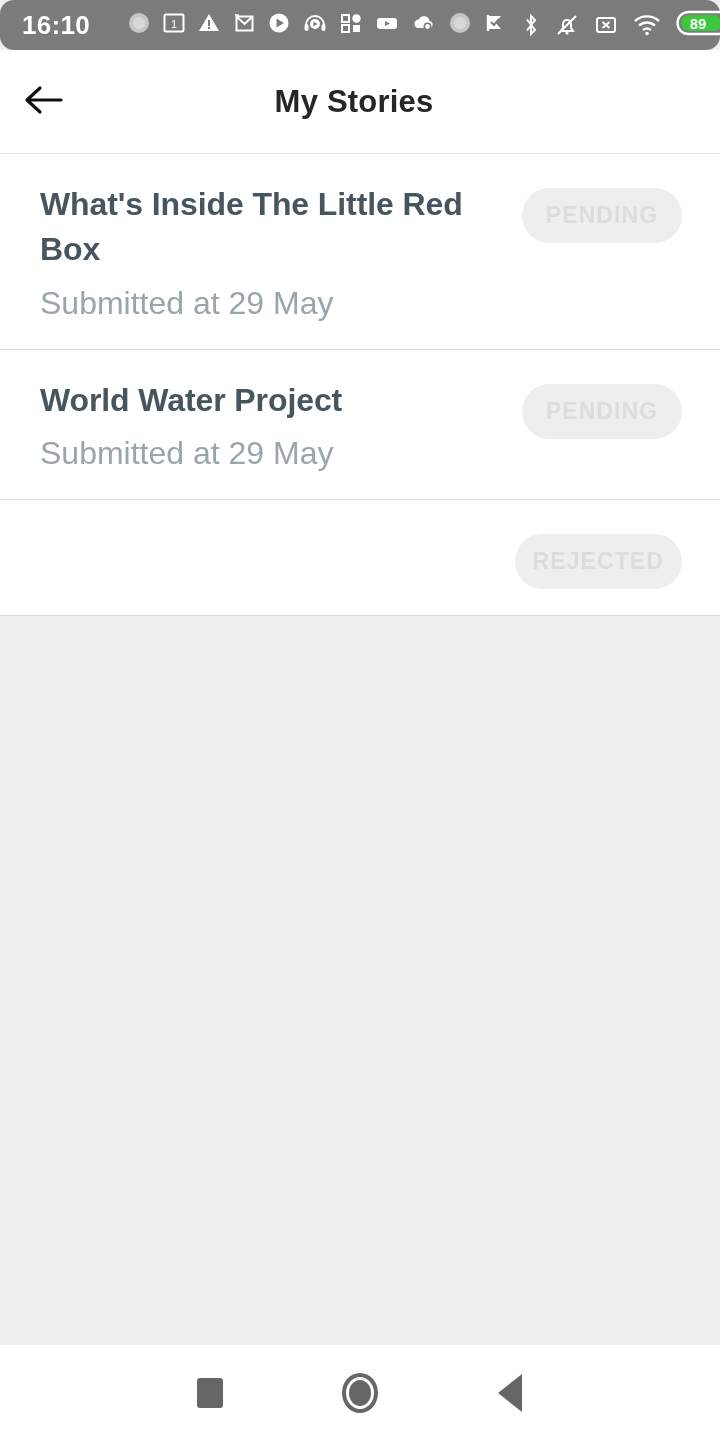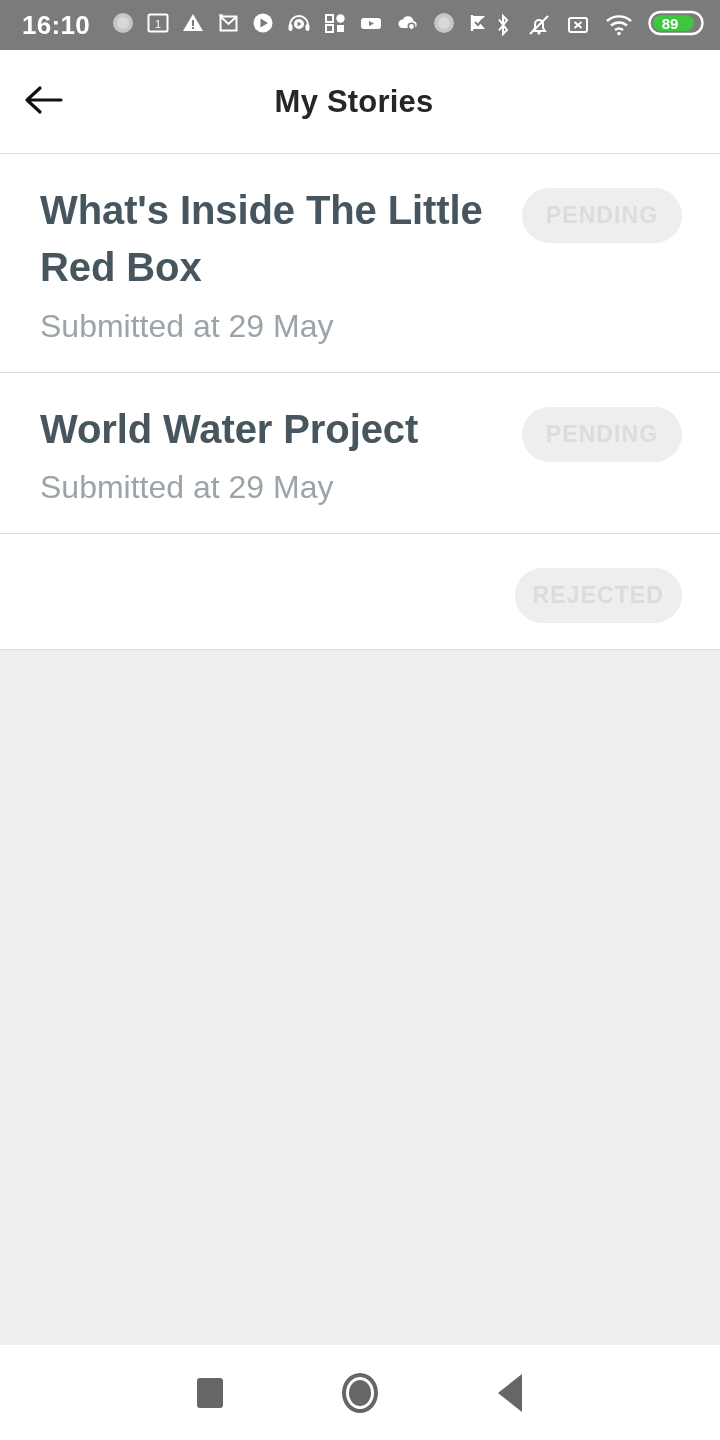--- a/index.html
+++ b/index.html
@@ -8,21 +8,21 @@
     background:#ffffff;
     font-family:"Liberation Sans", sans-serif;
     overflow:hidden;
   }
   .phone { width:720px; height:1440px; display:flex; flex-direction:column; background:#efefef; }
 
   
   .statusbar {
     height:50px; background:#7b7b7b; color:#ffffff;
     display:flex; align-items:center; flex:0 0 50px;
-    padding:0 16px 0 22px; gap:0;
+    padding:0 16px 0 22px; gap:16px;border-radius:14px;
   }
   .clock { font-size:26px; font-weight:700; letter-spacing:.3px; line-height:1; }
   .sb-left { display:flex; align-items:center; gap:13px; margin-left:22px; }
   .sb-right { display:flex; align-items:flex-end; gap:15px; margin-left:auto; }
   .sb-ico { display:block; }
 
   
   .appbar {
     flex:0 0 104px; height:104px; background:#ffffff;
     display:flex; align-items:center; position:relative;
@@ -42,21 +42,21 @@
   
   .list { background:#ffffff; flex:0 0 auto; }
   .story-item {
     display:flex; align-items:flex-start;
     padding:28px 38px 26px 40px;
     border-bottom:1px solid #dedede;
     background:#ffffff; cursor:pointer;
   }
   .story-text { flex:1 1 auto; min-width:0; padding-right:14px; }
   .story-title {
-    font-size:40px; font-weight:700; color:#47565e;
+    font-size:32px; font-weight:700; color:#47565e;
     line-height:1.42; letter-spacing:-.1px;
   }
   .story-sub {
     margin-top:10px; font-size:32px; color:#9aa5a9;
     font-weight:400; line-height:1.25;
   }
   .badge {
     flex:0 0 auto; margin-top:6px;
     min-width:160px; text-align:center;
     padding:14px 18px; border-radius:30px;

